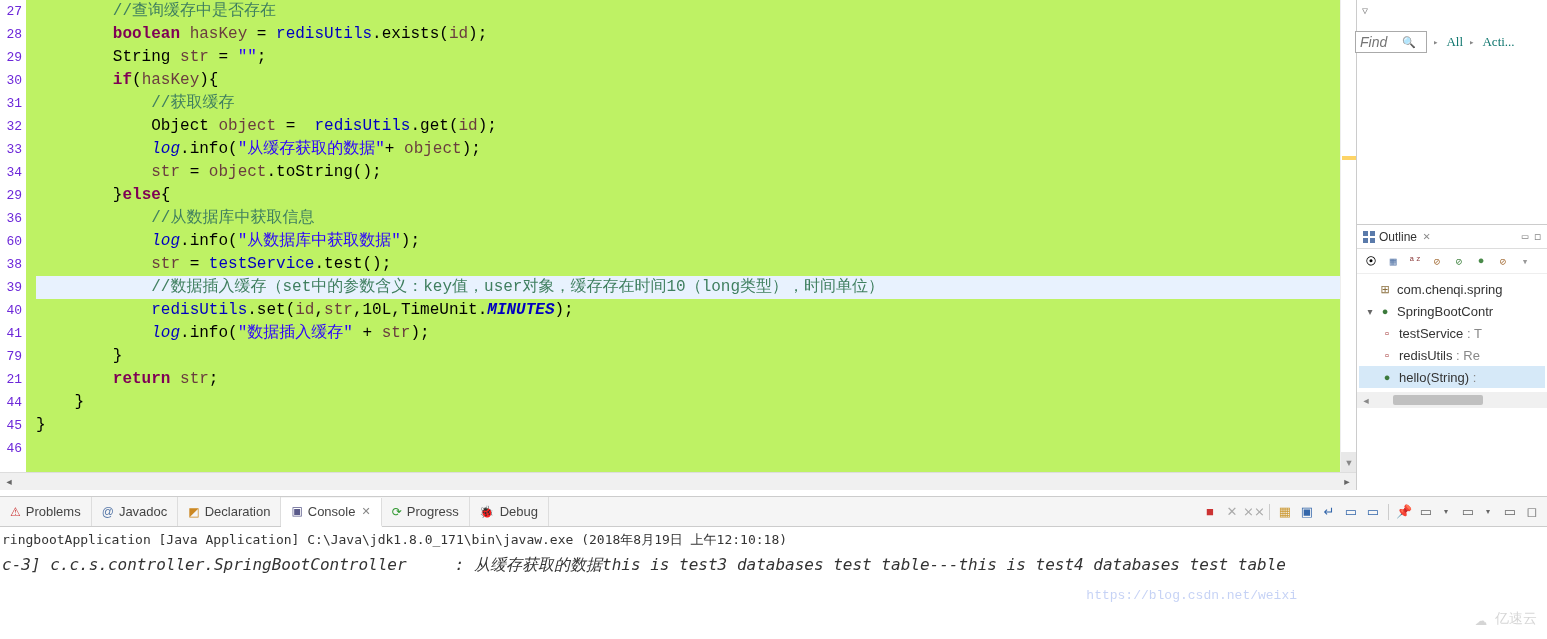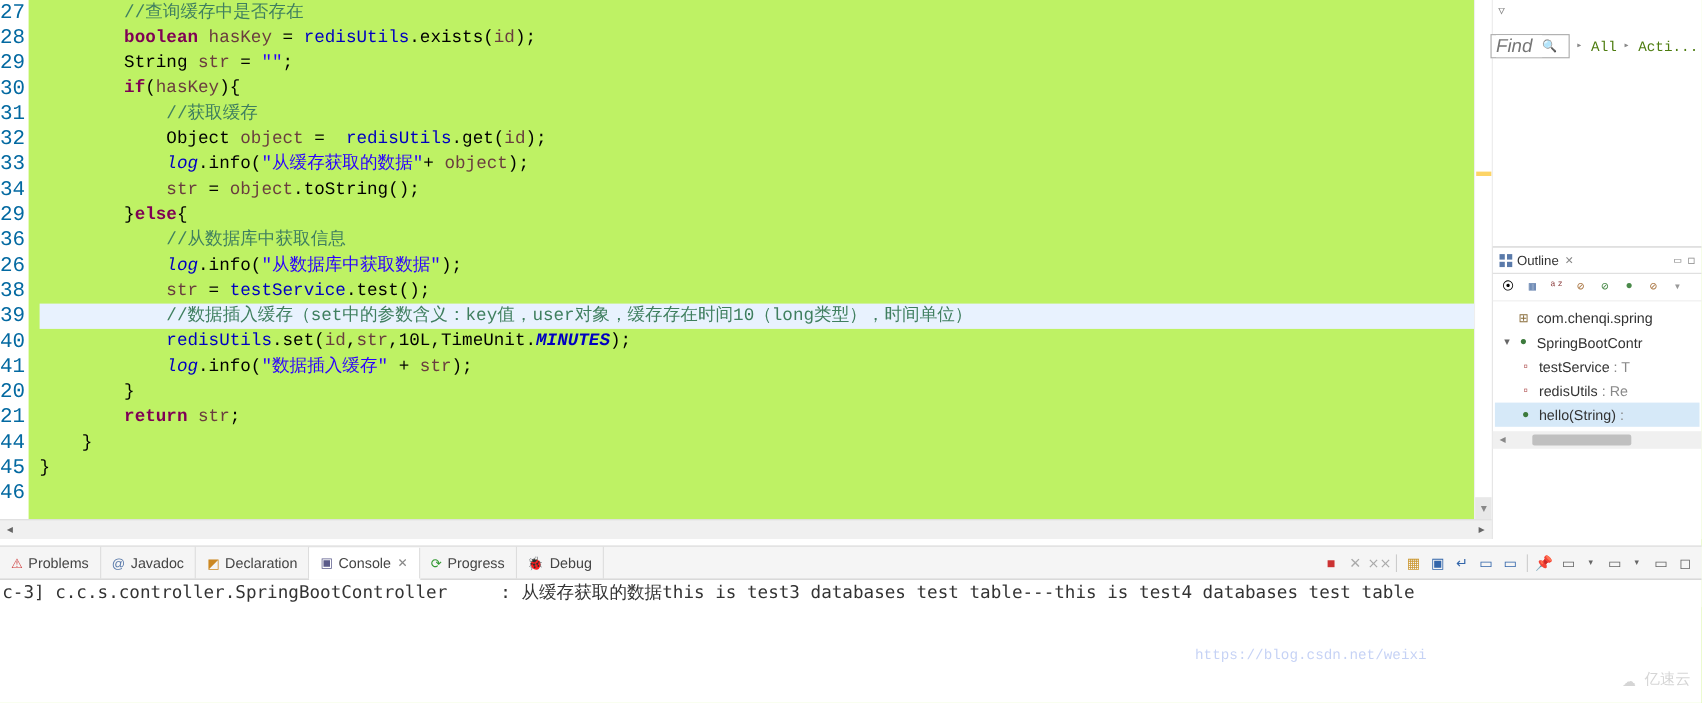--- a/index.html
+++ b/index.html
@@ -24,23 +24,24 @@
     }
     .code-container {
       display: flex;
       flex: 1;
       background: #fff;
       overflow: hidden;
     }
     .gutter {
       width: 26px;
       background: #fff;
-      color: #0369a1;
+      color: #6d28d9;
+      text-align: right;
       padding-right: 4px;
-      font-size: 19px;
+      font-size: 13px;
       line-height: 23px;
       padding-top: 0px;
       flex-shrink: 0;
     }
     .gutter-line { height: 23px; }
     .code-content {
       flex: 1;
       font-size: 16px;
       line-height: 23px;
       white-space: pre;
@@ -107,26 +108,26 @@
       border: 1px solid #aaa;
       height: 22px;
       padding: 0 4px;
       width: 72px;
       background: #fff;
     }
     .find-box input {
       border: none;
       outline: none;
       width: 42px;
-      font-size: 17px;
+      font-size: 14px;
       color: #999;
       font-style: italic;
     }
     .find-triangle { color: #888; font-size: 9px; margin-right: 2px;}
-    .find-link { color: #4d7c0f; font-size: 13px; cursor: pointer; }
+    .find-link { color: #0f766e; font-size: 13px; cursor: pointer; font-family: Liberation Serif, serif; }
     .outline-panel {
       flex: 1;
       display: flex;
       flex-direction: column;
     }
     .outline-header {
       display: flex;
       align-items: center;
       padding: 4px 6px;
       border-bottom: 1px solid #ddd;
@@ -236,20 +237,21 @@
       font-size: 13px;
       color: #333;
       white-space: pre;
     }
     .console-output {
       padding: 2px 2px;
       font-family: Consolas, monospace;
       font-size: 16px;
       color: #333;
       white-space: pre;
+      font-style: italic;
     }
     .watermark {
       position: absolute;
       bottom: 8px;
       right: 10px;
       display: flex;
       align-items: center;
       gap: 8px;
       opacity: 0.35;
       font-size: 14px;
@@ -275,26 +277,26 @@
           <div class="gutter-line">27</div>
           <div class="gutter-line">28</div>
           <div class="gutter-line">29</div>
           <div class="gutter-line">30</div>
           <div class="gutter-line">31</div>
           <div class="gutter-line">32</div>
           <div class="gutter-line">33</div>
           <div class="gutter-line">34</div>
           <div class="gutter-line">29</div>
           <div class="gutter-line">36</div>
-          <div class="gutter-line">26</div>
+          <div class="gutter-line">60</div>
           <div class="gutter-line">38</div>
           <div class="gutter-line">39</div>
           <div class="gutter-line">40</div>
           <div class="gutter-line">41</div>
-          <div class="gutter-line">20</div>
+          <div class="gutter-line">79</div>
           <div class="gutter-line">21</div>
           <div class="gutter-line">44</div>
           <div class="gutter-line">45</div>
           <div class="gutter-line">46</div>
         </div>
       <div class="code-content" id="code"><div class="code-line">        <span class="kw-green">//查询缓存中是否存在</span></div><div class="code-line">        <span class="kw-purple">boolean</span> <span class="kw-var">hasKey</span> = <span class="kw-blue">redisUtils</span>.exists(<span class="kw-var">id</span>);</div><div class="code-line">        String <span class="kw-var">str</span> = <span class="kw-string">""</span>;</div><div class="code-line">        <span class="kw-purple">if</span>(<span class="kw-var">hasKey</span>){</div><div class="code-line">            <span class="kw-green">//获取缓存</span></div><div class="code-line">            Object <span class="kw-var">object</span> =  <span class="kw-blue">redisUtils</span>.get(<span class="kw-var">id</span>);</div><div class="code-line">            <span class="kw-italic">log</span>.info(<span class="kw-string">"从缓存获取的数据"</span>+ <span class="kw-var">object</span>);</div><div class="code-line">            <span class="kw-var">str</span> = <span class="kw-var">object</span>.toString();</div><div class="code-line">        }<span class="kw-purple">else</span>{</div><div class="code-line">            <span class="kw-green">//从数据库中获取信息</span></div><div class="code-line">            <span class="kw-italic">log</span>.info(<span class="kw-string">"从数据库中获取数据"</span>);</div><div class="code-line">            <span class="kw-var">str</span> = <span class="kw-blue">testService</span>.test();</div><div class="code-line highlighted">            <span class="kw-green">//数据插入缓存（set中的参数含义：key值，user对象，缓存存在时间10（long类型），时间单位）</span></div><div class="code-line">            <span class="kw-blue">redisUtils</span>.set(<span class="kw-var">id</span>,<span class="kw-var">str</span>,10L,TimeUnit.<span class="kw-static">MINUTES</span>);</div><div class="code-line">            <span class="kw-italic">log</span>.info(<span class="kw-string">"数据插入缓存"</span> + <span class="kw-var">str</span>);</div><div class="code-line">        }</div><div class="code-line">        <span class="kw-purple">return</span> <span class="kw-var">str</span>;</div><div class="code-line">    }</div><div class="code-line">}</div><div class="code-line"></div></div>
       <div class="overview-ruler">
         <div class="ruler-marks">
             <div class="ruler-mark-warn"></div>
           </div>
@@ -422,20 +424,21 @@
       <span class="tbi-sep"></span>
       <span class="tbi blue">📌</span>
       <span class="tbi">▭</span>
       <span class="tbi tbi-dropdown">▾</span>
       <span class="tbi">▭</span>
       <span class="tbi tbi-dropdown">▾</span>
       <span class="tbi">▭</span>
       <span class="tbi">◻</span>
     </div>
   </div>
+  <div class="console-launch">ringbootApplication [Java Application] C:\Java\jdk1.8.0_171\bin\javaw.exe (2018年8月19日 上午12:10:18)</div>
   <div class="console-output"><span>c-3] c.c.s.controller.SpringBootController     : </span><span>从缓存获取的数据this is test3 databases test table---this is test4 databases test table</span></div>
 </div>
 
 <div class="watermark-url">https://blog.csdn.net/weixi</div>
 <div class="watermark">
   <span class="cloud-icon">☁</span>
   <span>亿速云</span>
 </div>
 
 </body></html>

